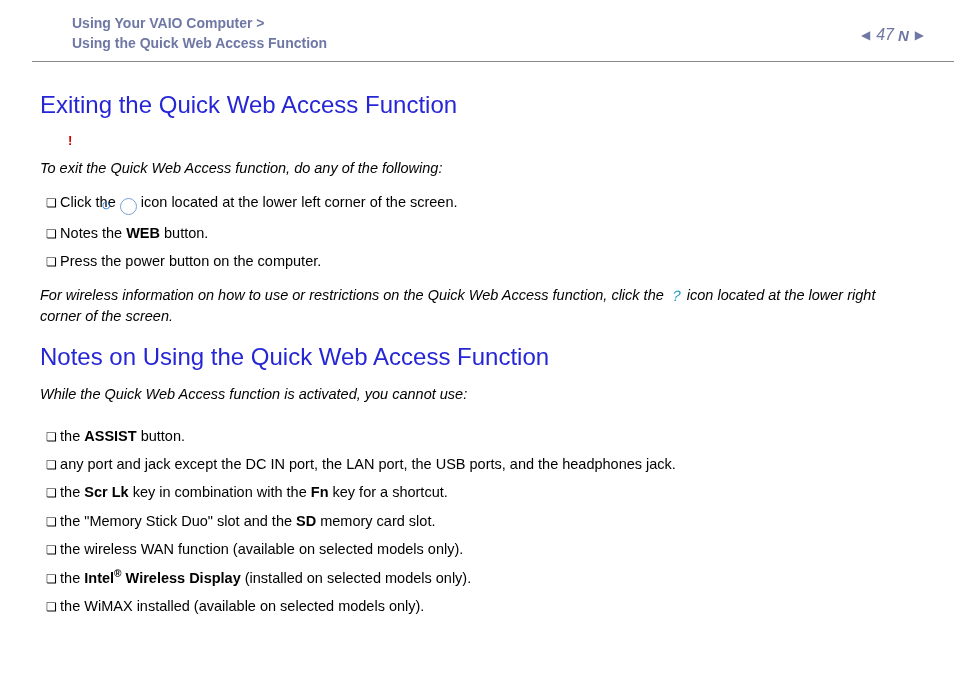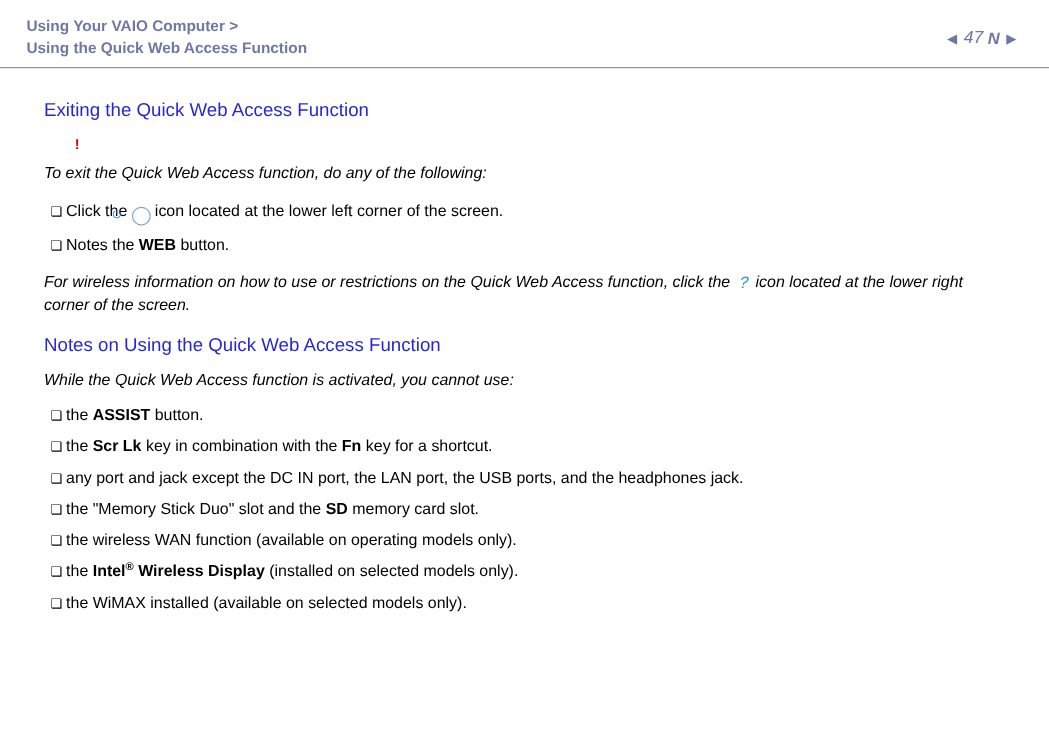--- a/index.html
+++ b/index.html
@@ -8,22 +8,23 @@
     padding: 0;
     color: #000;
     width: 954px;
     height: 674px;
     box-sizing: border-box;
   }
   .top-header {
     display: flex;
     justify-content: space-between;
     align-items: flex-start;
-    padding: 14px 30px 8px 24px;
+    padding: 14px 30px 8px 40px;
     border-bottom: 1px solid #888;
+    margin-left: 32px;
   }
   .breadcrumb {
     color: #6f78a5;
     font-weight: bold;
     font-size: 14px;
     line-height: 1.4;
   }
   .breadcrumb-sep { color: #6f78a5; }
   .pager {
     display: flex;
@@ -51,21 +52,21 @@
     margin-left: -2px;
   }
   .content {
     padding: 20px 40px 10px 40px;
     font-size: 14.5px;
     line-height: 1.4;
   }
   h2 {
     color: #2626d6;
     font-weight: normal;
-    font-size: 17px;
+    font-size: 24px;
     margin: 6px 0 10px 0;
   }
   .alert-row {
     display: flex;
     align-items: flex-start;
     gap: 6px;
     margin-left: 28px;
     margin-bottom: 8px;
     font-size: 13px;
   }
@@ -136,41 +137,42 @@
 
   <p>To exit the Quick Web Access function, do any of the following:</p>
 
   <ul class="sq">
     <li>
       <span>Click the </span><span class="iconbox power">⏻</span><span> icon located at the lower left corner of the screen.</span>
     </li>
     <li>
       <span>Notes the </span><b>WEB</b><span> button.</span>
     </li>
+    <li>Press the power button on the computer.</li>
   </ul>
 
   <p>
     <span>For wireless information on how to use or restrictions on the Quick Web Access function, click the </span><span class="iconbox help">？</span><span> icon located at the lower right corner of the screen.</span>
   </p>
 
   <h2>Notes on Using the Quick Web Access Function</h2>
 
-  <p style="margin-bottom:12px">While the Quick Web Access function is activated, you cannot use:</p>
+  <p style="margin-bottom:22px">While the Quick Web Access function is activated, you cannot use:</p>
 
   <ul class="sq">
     <li>
       <span>the </span><b>ASSIST</b><span> button.</span>
     </li>
+    <li>any port and jack except the DC IN port, the LAN port, the USB ports, and the headphones jack.</li>
     <li>
       <span>the </span><b>Scr Lk</b><span> key in combination with the </span><b>Fn</b><span> key for a shortcut.</span>
     </li>
-    <li>any port and jack except the DC IN port, the LAN port, the USB ports, and the headphones jack.</li>
     <li>
       <span>the "Memory Stick Duo" slot and the </span><b>SD</b><span> memory card slot.</span>
     </li>
-    <li>the wireless WAN function (available on operating models only).</li>
+    <li>the wireless WAN function (available on selected models only).</li>
     <li>
       <span>the </span><b><span>Intel</span><sup>®</sup><span> Wireless Display</span></b><span> (installed on selected models only).</span>
     </li>
     <li>the WiMAX installed (available on selected models only).</li>
   </ul>
 
 </div>
 
 </body></html>

